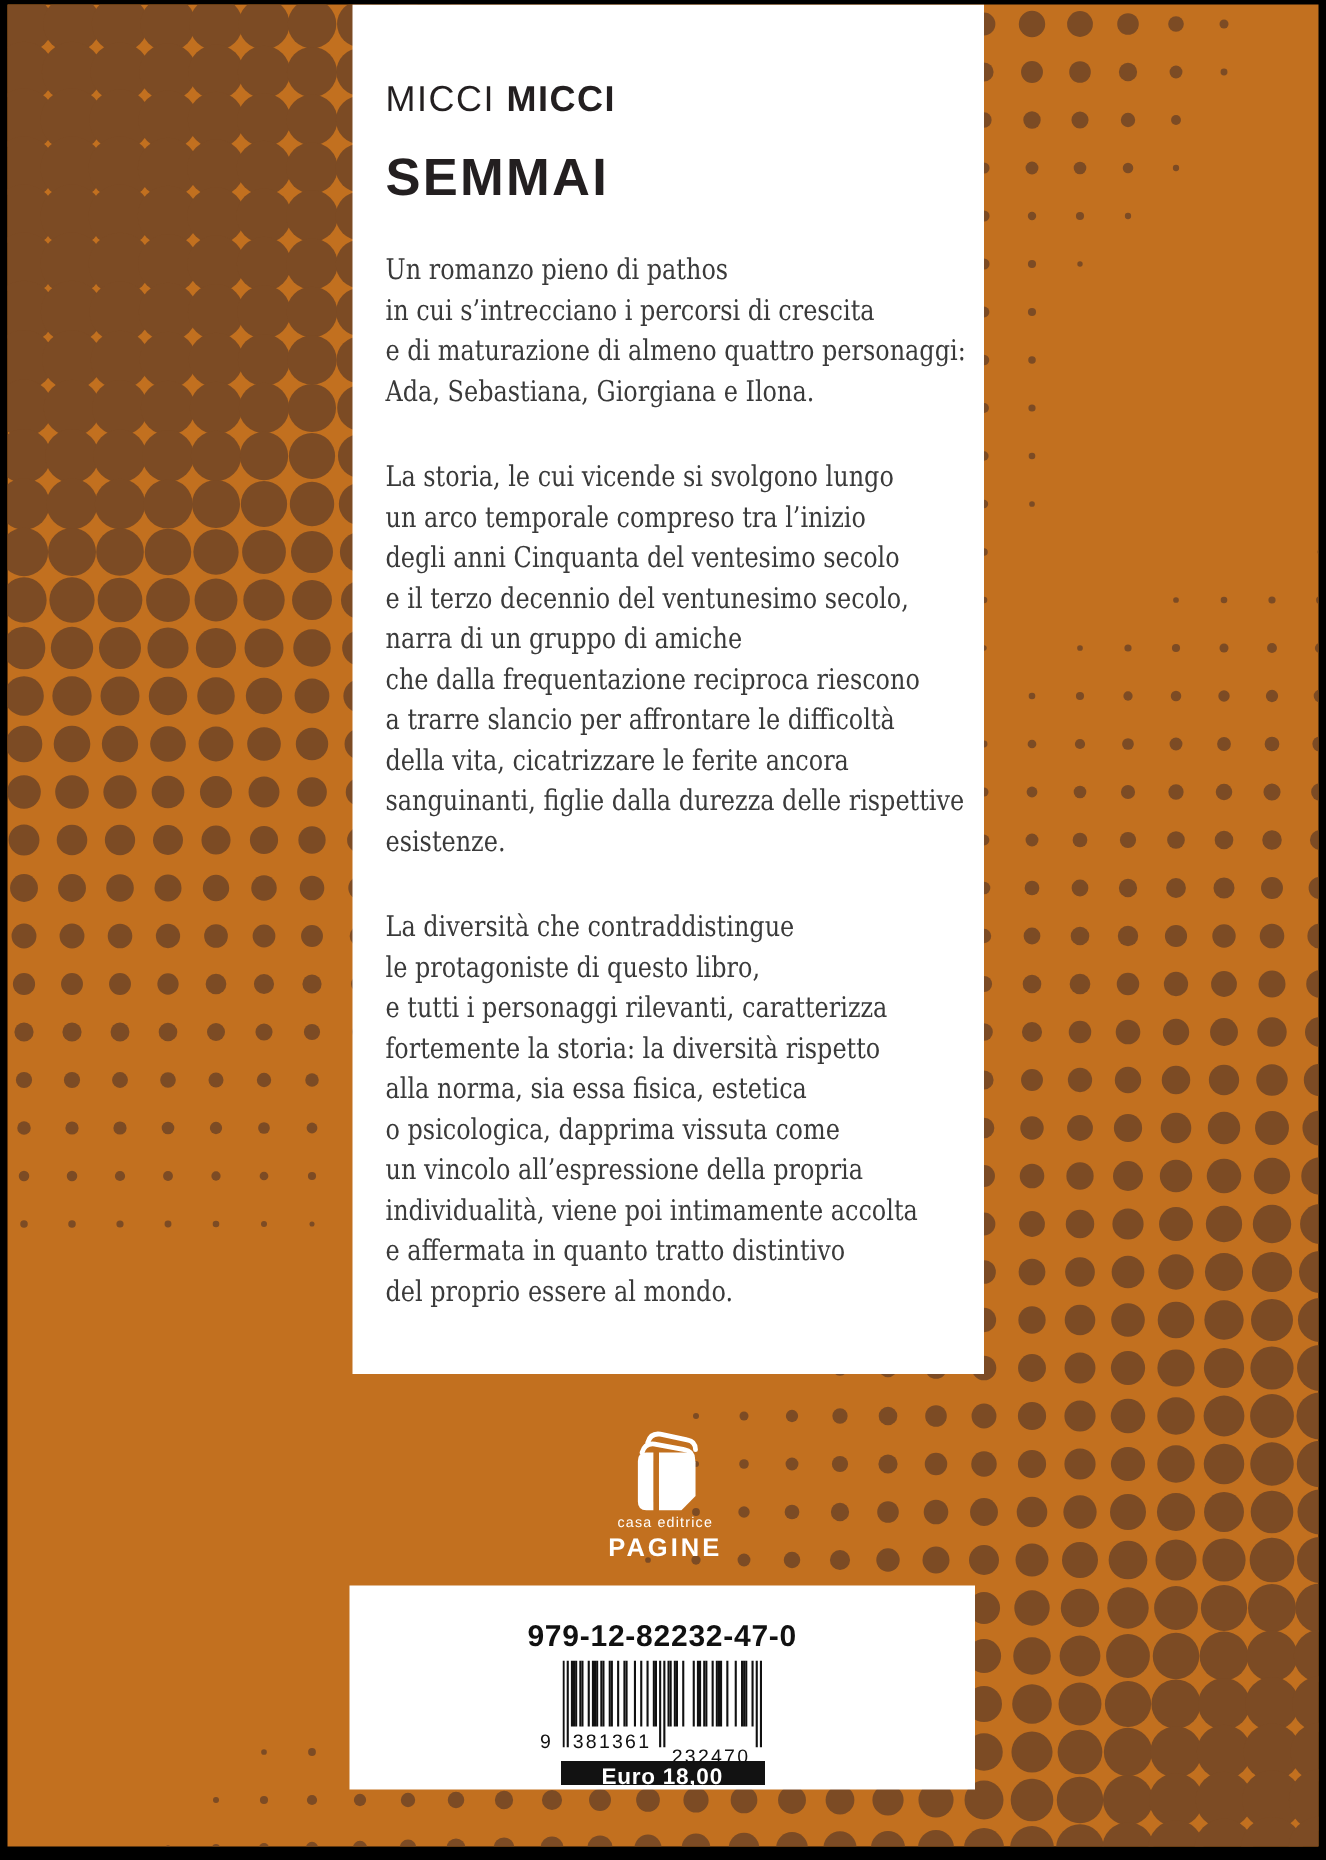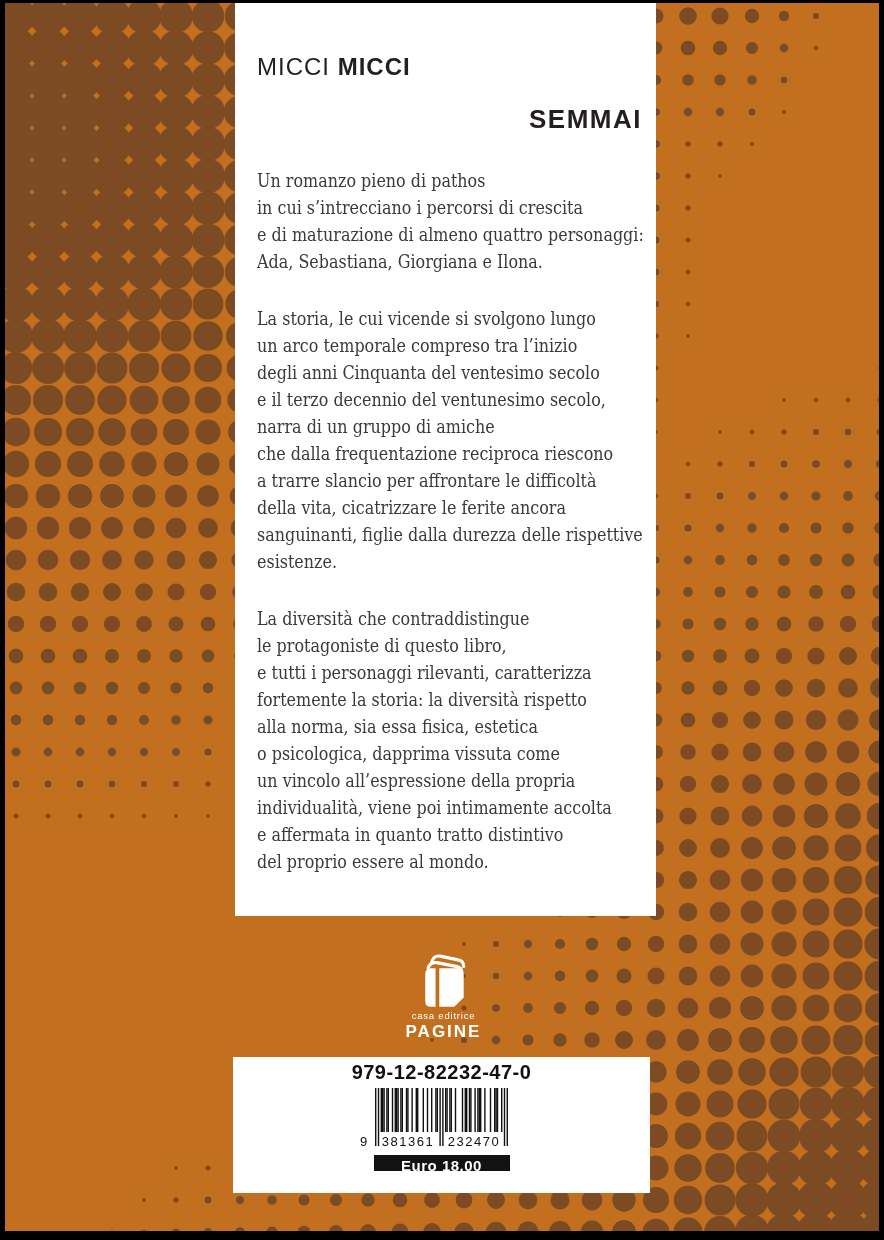--- a/index.html
+++ b/index.html
@@ -14,45 +14,45 @@
          background:var(--bg);overflow:hidden;}
   .dots-svg{position:absolute;left:0;top:0;display:block;}
 
   
   .blurb-panel{position:absolute;left:230px;top:0;width:421px;height:913px;
                background:var(--panel);box-sizing:border-box;
                padding:49px 14px 0 22px;overflow:hidden;}
   .author-line{font-size:24px;letter-spacing:1px;color:var(--heading-text);
                line-height:29px;margin:0 0 21px 0;font-weight:400;}
   .author-line .last{font-weight:700;}
-  .book-title{font-size:26px;font-weight:800;letter-spacing:1.5px;
-              color:var(--heading-text);line-height:34px;margin:0 0 31px 0;text-align:right;}
+  .book-title{font-size:35px;font-weight:800;letter-spacing:1.5px;
+              color:var(--heading-text);line-height:34px;margin:0 0 31px 0;}
   .para{font-family:"DejaVu Serif",serif;font-size:19px;line-height:27px;
         color:var(--body-text);white-space:pre;margin:0 0 30px 0;
         transform:scaleX(0.84);transform-origin:0 0;}
 
   
   .publisher-logo{position:absolute;left:228px;top:949px;width:421px;
                   text-align:center;color:var(--logo);}
   .publisher-logo svg{display:block;margin:0 auto;}
   .imprint{font-size:9.5px;font-weight:400;letter-spacing:0.8px;line-height:12px;margin-top:1px;}
   .pubname{font-size:17px;font-weight:800;letter-spacing:2px;line-height:19px;}
 
   
   .barcode-panel{position:absolute;left:228px;top:1054px;width:417px;height:136px;
                  background:var(--panel);text-align:center;box-sizing:border-box;
-                 padding-top:3px;}
+                 padding-top:22px;}
   .isbn{font-size:20px;font-weight:700;letter-spacing:0.5px;color:#111;line-height:24px;}
   .ean{display:block;margin:4px auto 0;}
   .barcode-digits{position:relative;width:133px;height:14px;margin:-12px auto 0;
                   font-size:13px;color:#111;letter-spacing:1.5px;}
   .barcode-digits span{position:absolute;top:0;}
   .bd0{left:-15px;}
   .bd1{left:4px;width:58px;text-align:center;}
-  .bd2{left:70px;width:58px;text-align:center;}
+  .bd2{left:70px;width:58px;text-align:center;margin-top:10px;}
   .price-badge{width:136px;height:16px;margin:7px auto 0;background:var(--price-bg);
                color:var(--price-text);font-size:15px;font-weight:700;
                line-height:22px;letter-spacing:0.5px;}
 </style>
 </head>
 <body>
 
 <div class="stage">
   <div class="cover">
 

